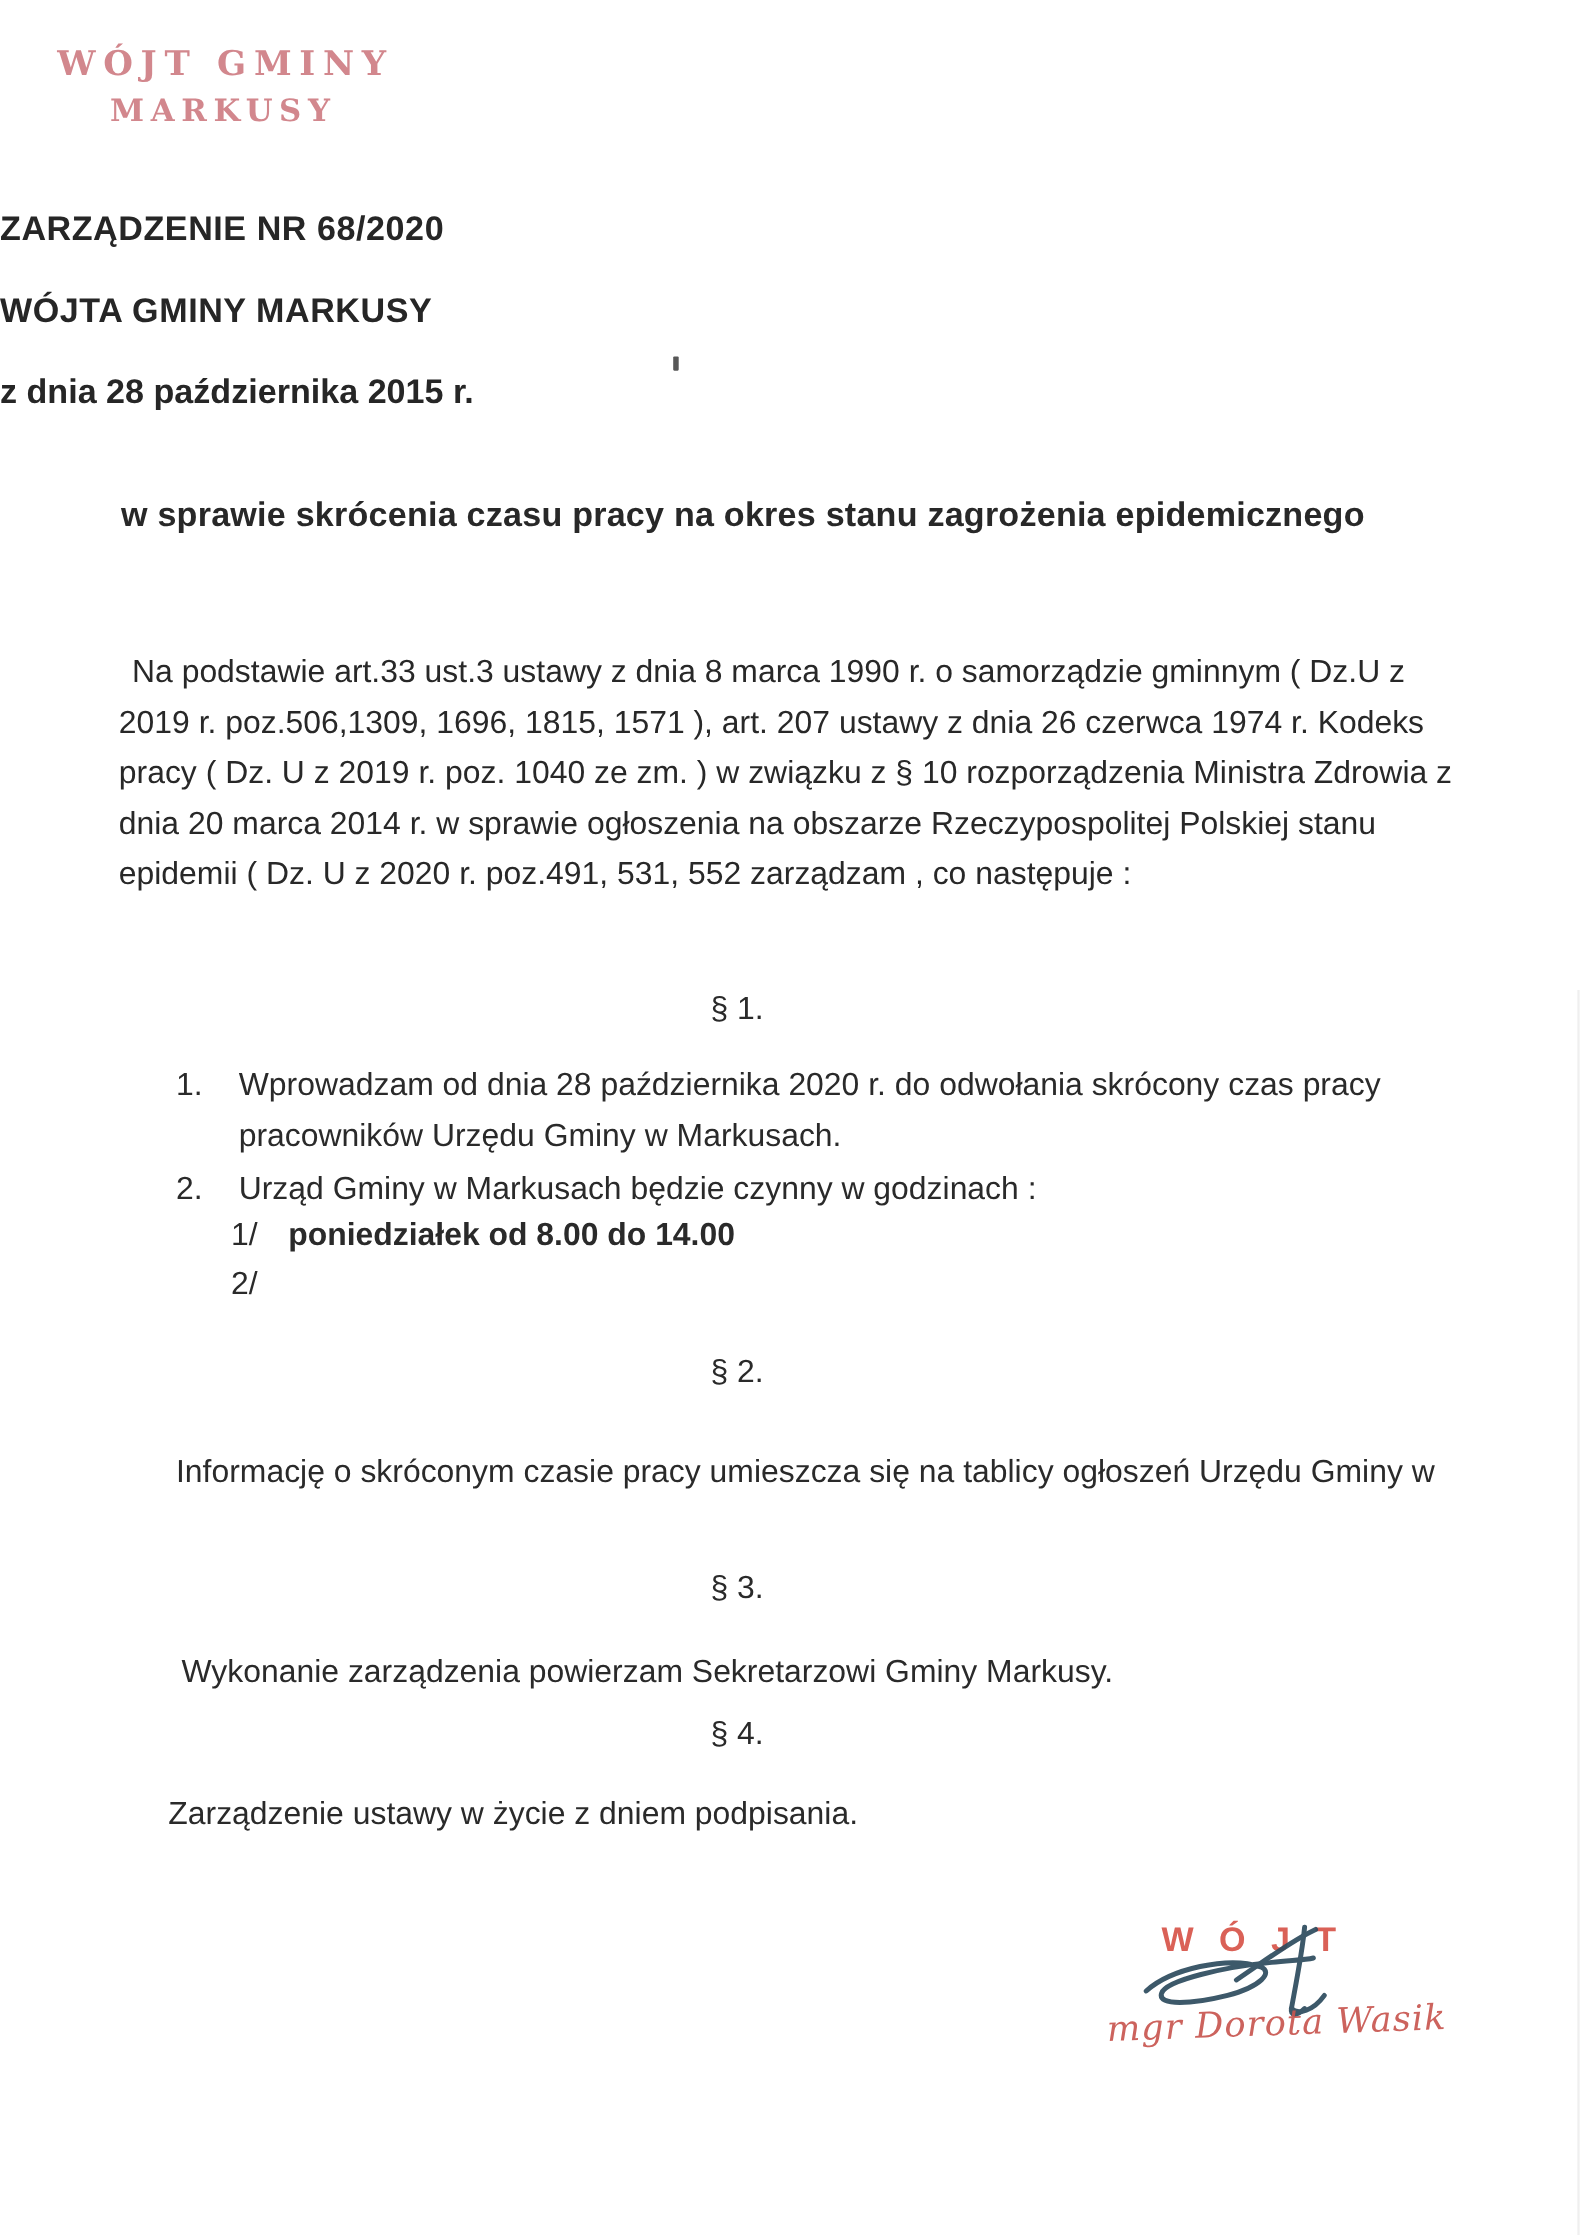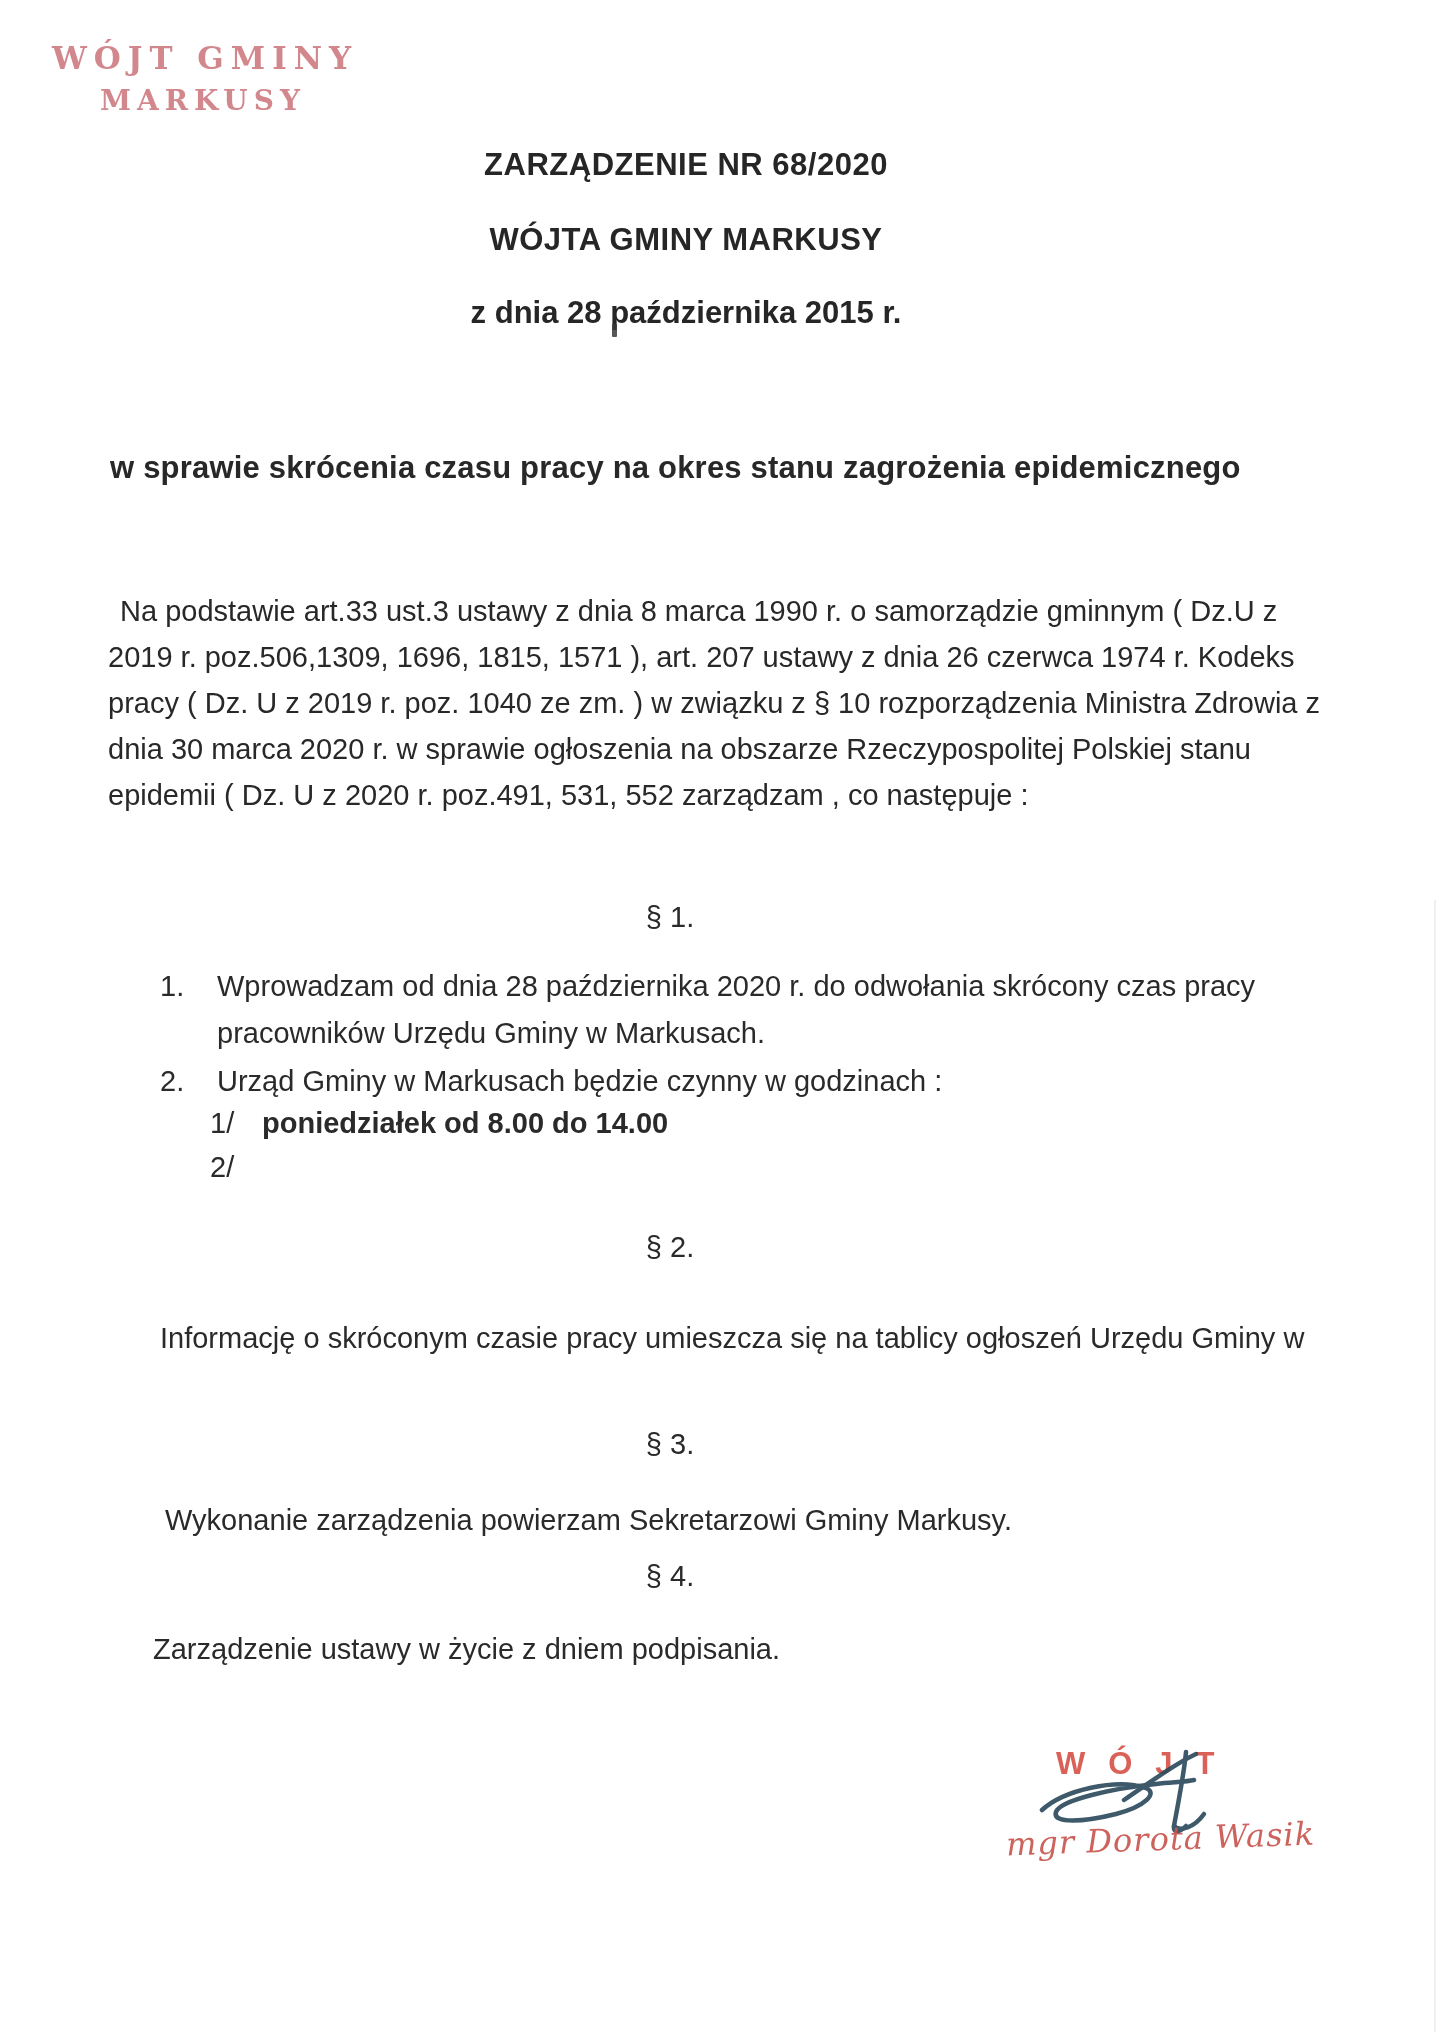--- a/index.html
+++ b/index.html
@@ -10,22 +10,22 @@
   
   .corner-stamp {
     position:absolute; left:52px; top:36px;
     font-family:"DejaVu Serif", serif; font-weight:bold;
     color:#c96d75; opacity:.82; line-height:1.45;
   }
   .corner-stamp .l1 { font-size:31px; letter-spacing:7px; }
   .corner-stamp .l2 { font-size:28px; letter-spacing:6px; margin-left:48px; }
 
   
-  .h-line { position:absolute; left:0; width:1372px; text-align:center;
-            font-weight:bold; font-size:31px; color:#262626; }
+  .h-line { position:absolute; left:0; width:1372px; text-align:left;
+            font-weight:bold; font-size:31px; color:#262626;margin-top:43px; }
   .h1 { top:147px; letter-spacing:.5px; }
   .h2 { top:222px; letter-spacing:.5px; }
   .h3 { top:295px; }
 
   .subject { position:absolute; left:110px; top:450px; width:1260px;
              font-weight:bold; font-size:31px; letter-spacing:.2px; }
 
   .preamble { position:absolute; left:108px; top:588px; width:1260px;
               font-size:29px; line-height:46px; }
   .preamble .pl.first { padding-left:12px; }
@@ -75,21 +75,21 @@
   <div class="h-line h3">z dnia 28 października 2015 r.</div>
 
   <div class="speck"></div>
 
   <div class="subject">w sprawie skrócenia czasu pracy na okres stanu zagrożenia epidemicznego</div>
 
   <div class="preamble">
     <div class="pl first">Na podstawie art.33 ust.3 ustawy z dnia 8 marca 1990 r. o samorządzie gminnym ( Dz.U z</div>
     <div class="pl">2019 r. poz.506,1309, 1696, 1815, 1571 ), art. 207 ustawy z dnia 26 czerwca 1974 r. Kodeks</div>
     <div class="pl">pracy ( Dz. U z 2019 r. poz. 1040 ze zm. ) w związku z § 10 rozporządzenia Ministra Zdrowia z</div>
-    <div class="pl">dnia 30 marca 2020 r. w sprawie ogłoszenia na obszarze Rzeczypospolitej Polskiej stanu</div>
+    <div class="pl">dnia 20 marca 2014 r. w sprawie ogłoszenia na obszarze Rzeczypospolitej Polskiej stanu</div>
     <div class="pl">epidemii ( Dz. U z 2020 r. poz.491, 531, 552  zarządzam , co następuje :</div>
   </div>
 
   <div class="sec-head sh1">§ 1.</div>
 
   <div class="abs num" style="top:963px;">1.</div>
   <div class="abs txt" style="top:963px;">Wprowadzam od dnia 28 października 2020 r. do odwołania skrócony czas pracy</div>
   <div class="abs txt" style="top:1010px;">pracowników Urzędu Gminy w Markusach.</div>
 
   <div class="abs num" style="top:1058px;">2.</div>

